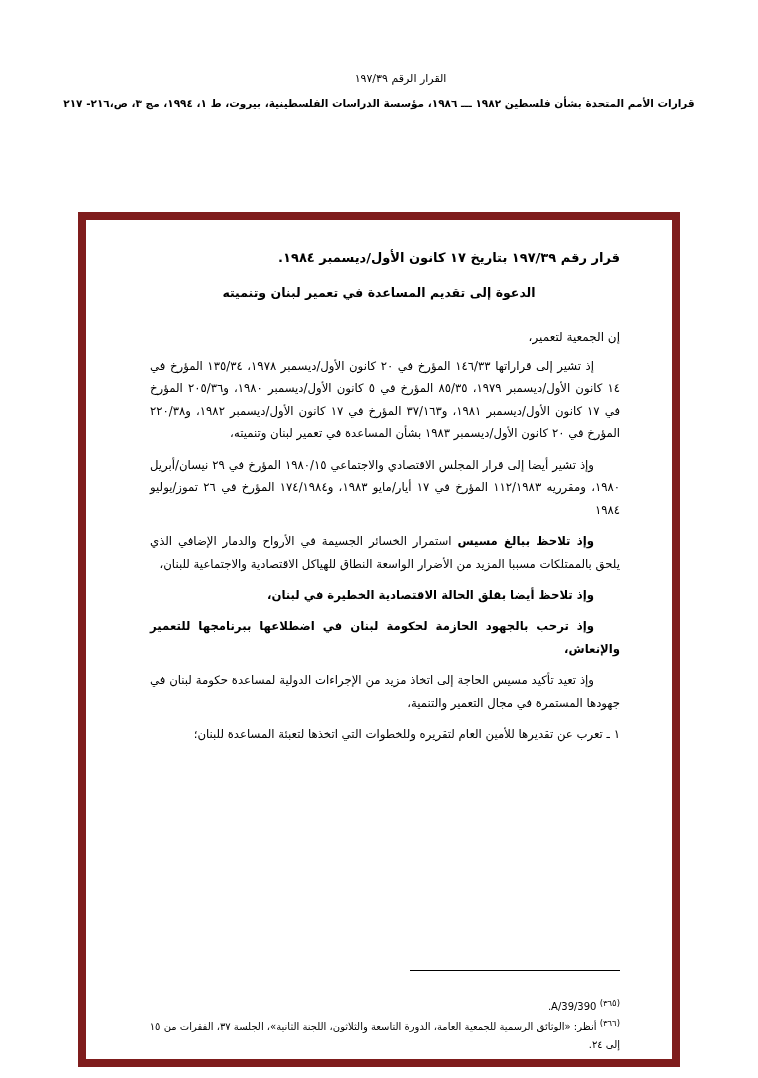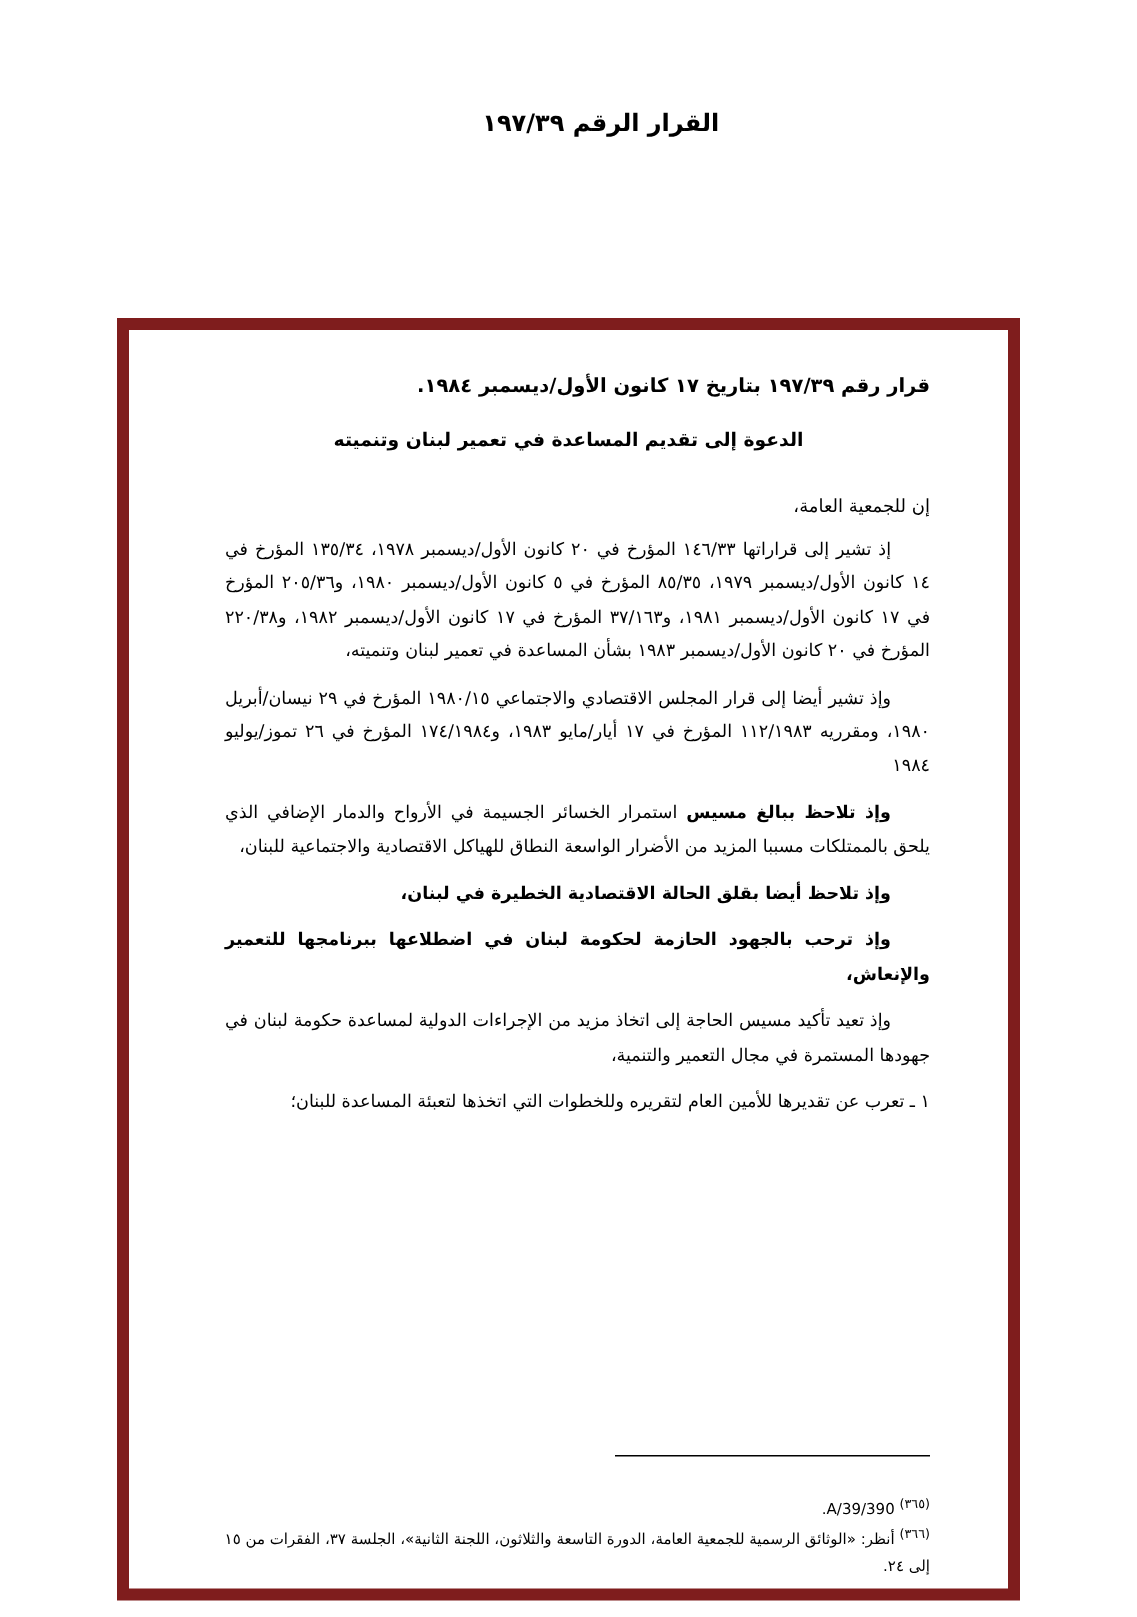--- a/index.html
+++ b/index.html
@@ -19,22 +19,22 @@
     width: 758px;
     height: 1078px;
     position: relative;
     box-sizing: border-box;
   }
   .doc-header {
     text-align: center;
     margin-top: 72px;
   }
   .doc-title {
-    font-size: 16px;
-    font-weight: bold;
+    font-size: 11px;
+    font-weight: normal;
     letter-spacing: 0.5px;
     padding-left: 43px;
   }
   .doc-subtitle {
     font-size: 10.5px;
     font-weight: bold;
     margin-top: 11px;
     padding: 0 40px;
     line-height: 1.4;
   }
@@ -113,30 +113,31 @@
     vertical-align: super;
   }
 </style>
 </head>
 <body>
 
 <div class="page">
 
   <div class="doc-header">
     <div class="doc-title">القرار الرقم ١٩٧/٣٩</div>
+    <div class="doc-subtitle">قرارات الأمم المتحدة بشأن فلسطين ١٩٨٢ ـــ ١٩٨٦، مؤسسة الدراسات الفلسطينية، بيروت، ط ١، ١٩٩٤، مج ٣، ص،٢١٦- ٢١٧</div>
   </div>
 
   <div class="frame">
     <div class="frame-inner">
 
       <div class="res-line">قرار رقم ١٩٧/٣٩ بتاريخ ١٧ كانون الأول/ديسمبر ١٩٨٤.</div>
 
       <div class="res-subject">الدعوة إلى تقديم المساعدة في تعمير لبنان وتنميته</div>
 
-      <div class="organ">إن للجمعية العامة،</div>
+      <div class="organ">إن الجمعية لتعمير،</div>
 
       <p class="para">إذ تشير إلى قراراتها ١٤٦/٣٣ المؤرخ في ٢٠ كانون الأول/ديسمبر ١٩٧٨، ١٣٥/٣٤ المؤرخ في ١٤ كانون الأول/ديسمبر ١٩٧٩، ٨٥/٣٥ المؤرخ في ٥ كانون الأول/ديسمبر ١٩٨٠، و٢٠٥/٣٦ المؤرخ في ١٧ كانون الأول/ديسمبر ١٩٨١، و٣٧/١٦٣ المؤرخ في ١٧ كانون الأول/ديسمبر ١٩٨٢، و٢٢٠/٣٨ المؤرخ في ٢٠ كانون الأول/ديسمبر ١٩٨٣ بشأن المساعدة في تعمير لبنان وتنميته،</p>
 
       <p class="para">وإذ تشير أيضا إلى قرار المجلس الاقتصادي والاجتماعي ١٩٨٠/١٥ المؤرخ في ٢٩ نيسان/أبريل ١٩٨٠، ومقرريه ١١٢/١٩٨٣ المؤرخ في ١٧ أيار/مايو ١٩٨٣، و١٧٤/١٩٨٤ المؤرخ في ٢٦ تموز/يوليو ١٩٨٤</p>
 
       <p class="para"><span class="b">وإذ تلاحظ ببالغ مسيس</span><span> استمرار الخسائر الجسيمة في الأرواح والدمار الإضافي الذي يلحق بالممتلكات مسببا المزيد من الأضرار الواسعة النطاق للهياكل الاقتصادية والاجتماعية للبنان،</span></p>
 
       <p class="para bold">وإذ تلاحظ أيضا بقلق الحالة الاقتصادية الخطيرة في لبنان،</p>
 
       <p class="para bold">وإذ ترحب بالجهود الحازمة لحكومة لبنان في اضطلاعها ببرنامجها للتعمير والإنعاش،</p>

